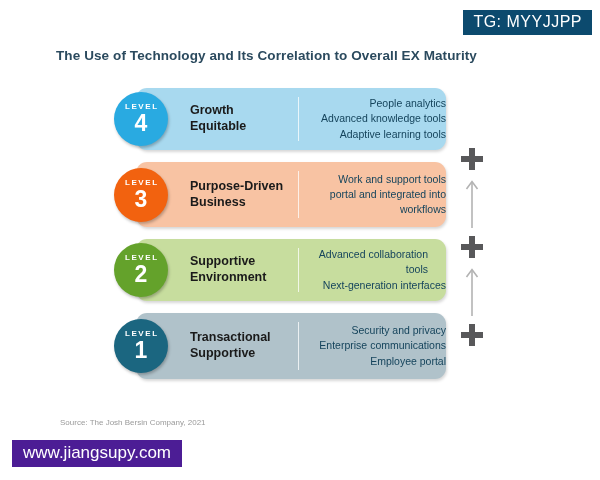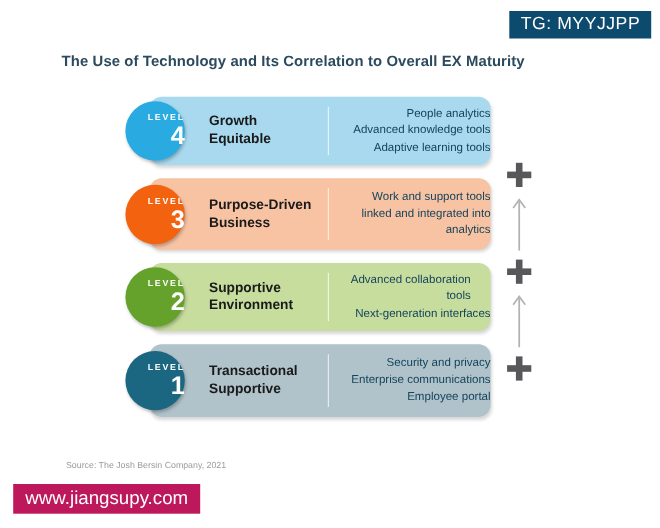--- a/index.html
+++ b/index.html
@@ -68,21 +68,21 @@
   .badge {
     position: absolute;
     left: -22px;
     top: 50%;
     transform: translateY(-50%);
     width: 54px;
     height: 54px;
     border-radius: 50%;
     display: flex;
     flex-direction: column;
-    align-items: flex-end;
+    align-items: center;
     justify-content: center;
     box-shadow: 1px 2px 3px rgba(0,0,0,0.25);
     color: #ffffff;
   }
   .badge-l4 { background: #29aae1; }
   .badge-l3 { background: #f2620f; }
   .badge-l2 { background: #64a22b; }
   .badge-l1 { background: #1b6680; }
 
   .badge-word {
@@ -162,21 +162,21 @@
     position: absolute;
     left: 60px;
     top: 418px;
     font-size: 8px;
     color: #9a9a9a;
   }
   #watermark {
     position: absolute;
     left: 12px;
     top: 440px;
-    background: #be185d;
+    background: #4c1d95;
     color: #ffffff;
     font-size: 17px;
     padding: 4px 11px 6px 11px;
     line-height: 1;
   }
 </style>
 </head>
 <body>
 
 <div id="tg-tag">TG: MYYJJPP</div>
@@ -206,21 +206,21 @@
     <div class="badge badge-l3">
       <span class="badge-word">LEVEL</span>
       <span class="badge-num">3</span>
     </div>
     <div class="level-title">
       <div>Purpose-Driven</div>
       <div>Business</div>
     </div>
     <div class="divider"></div>
     <div class="level-items">
-      <div class="wrap">Work and support tools linked and integrated into analytics</div>
+      <div class="wrap">Work and support tools portal and integrated into workflows</div>
     </div>
   </div>
 
   <div class="level-row row-l2">
     <div class="badge badge-l2">
       <span class="badge-word">LEVEL</span>
       <span class="badge-num">2</span>
     </div>
     <div class="level-title">
       <div>Supportive</div>

